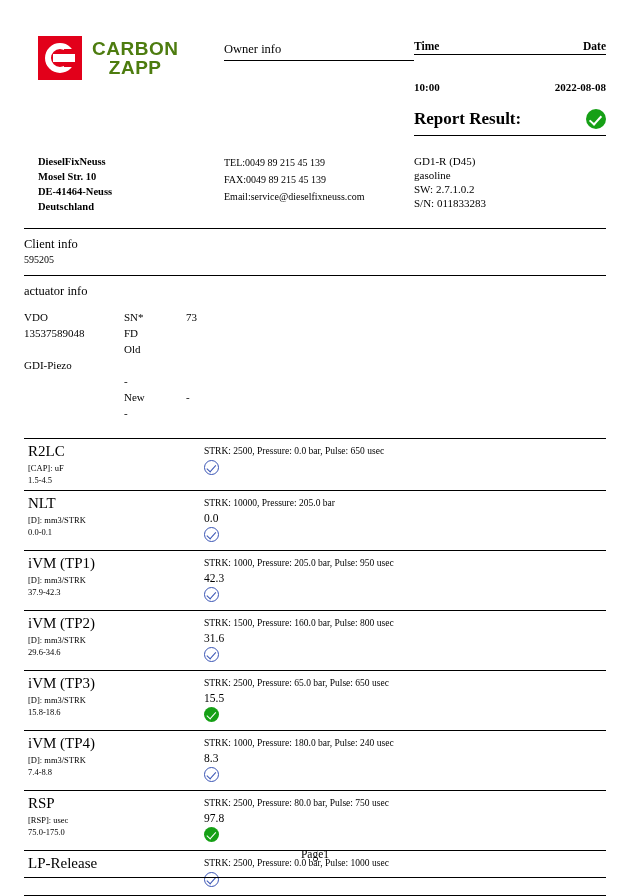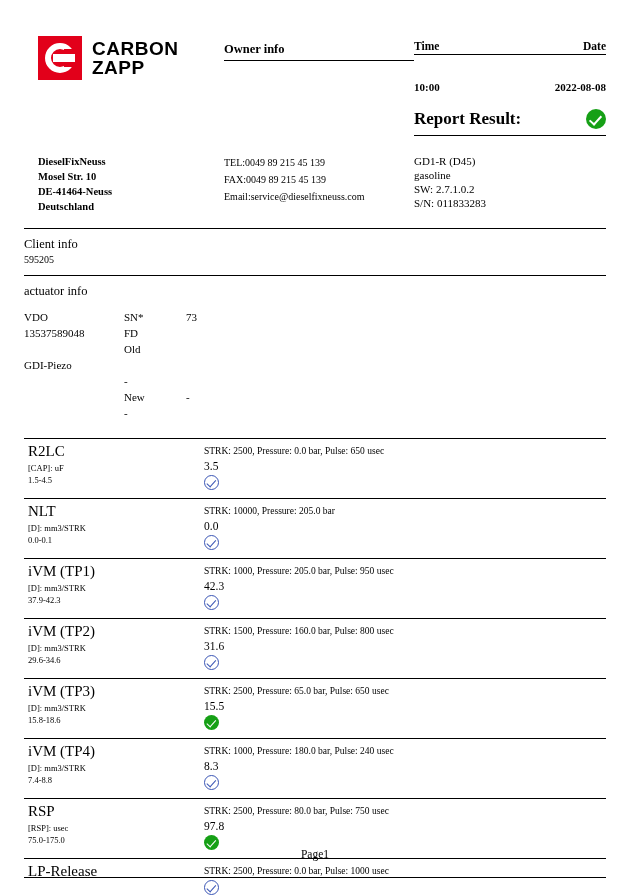--- a/index.html
+++ b/index.html
@@ -21,21 +21,21 @@
     height: 896px;
     padding: 28px 24px 0 24px;
   }
 
   
   .header {
     display: flex;
     width: 100%;
   }
   .hdr-left { width: 200px; padding-left: 14px; padding-top: 8px; }
-  .hdr-mid  { width: 190px; padding-top: 14px; font-weight: bold; }
+  .hdr-mid  { width: 190px; padding-top: 14px; }
   .hdr-right{ flex: 1; padding-top: 12px; font-weight: bold; }
 
   .logo-wrap { display: flex; align-items: center; }
   .logo-mark {
     width: 44px; height: 44px;
     background: #e2001a;
     display: inline-block;
     position: relative;
     flex: none;
   }
@@ -59,21 +59,22 @@
     width: 22px; height: 8px;
     background: #ffffff;
   }
   .logo-text {
     margin-left: 10px;
     font-family: "Liberation Sans", sans-serif;
     font-weight: bold;
     font-size: 19px;
     line-height: 19px;
     letter-spacing: 0.5px;
-    color: #000000;
+    color: #4d7c0f;
+    text-align: center;
   }
 
   .owner-label {
     font-size: 12.5px;
     padding-bottom: 3px;
   }
   .rule { border-bottom: 1px solid #000; }
 
   .time-row {
     display: flex;
@@ -328,21 +329,20 @@
     <div class="test-row">
       <div class="test-left">
         <div class="test-name">R2LC</div>
         <div class="test-unit-row">
           <span class="test-unit">[CAP]: uF</span>
           <span class="test-range">1.5-4.5</span>
         </div>
       </div>
       <div class="test-right">
         <div class="test-params">STRK: 2500, Pressure: 0.0 bar, Pulse: 650 usec</div>
-        <div class="test-value">3.5</div>
         <div class="test-check"><span class="badge blue"></span></div>
       </div>
     </div>
 
     <div class="test-row">
       <div class="test-left">
         <div class="test-name">NLT</div>
         <div class="test-unit-row">
           <span class="test-unit">[D]: mm3/STRK</span>
           <span class="test-range">0.0-0.1</span>

